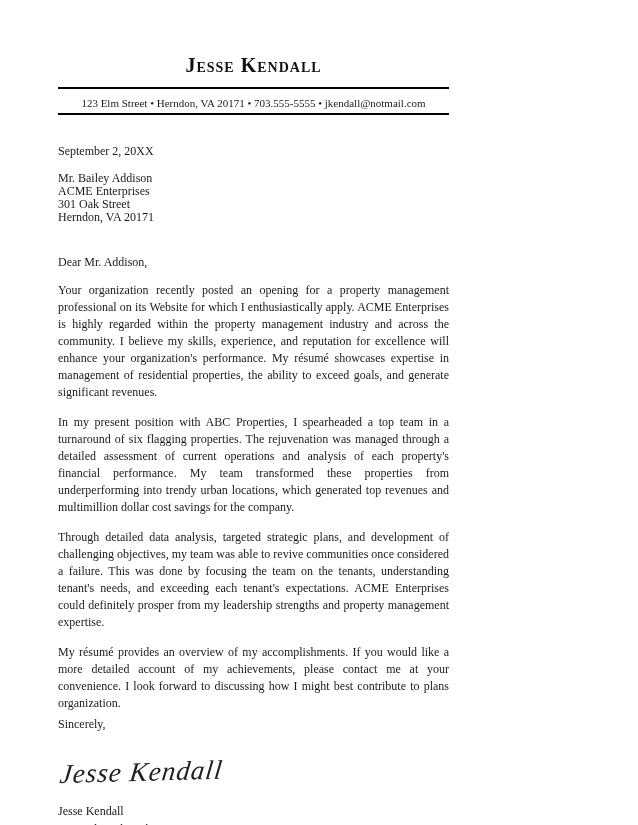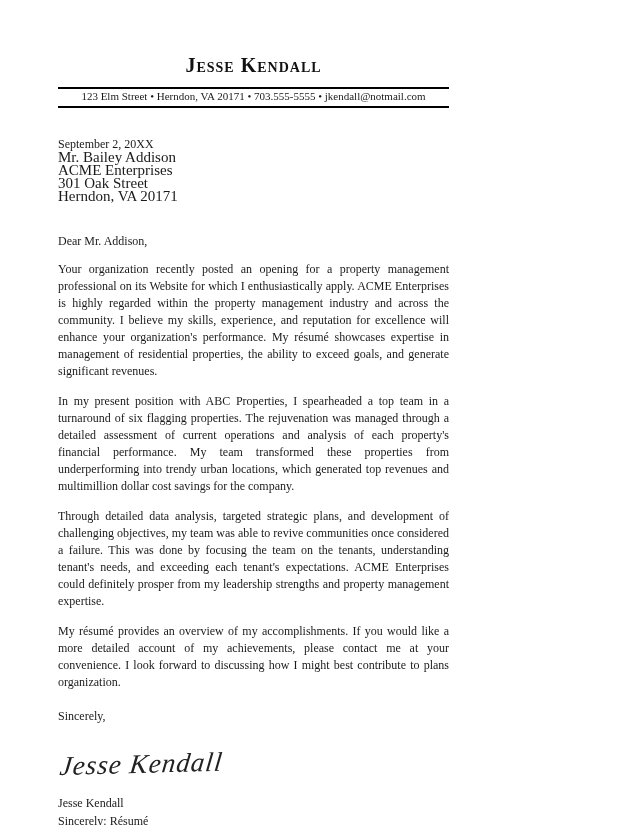--- a/index.html
+++ b/index.html
@@ -31,49 +31,49 @@
     color: #111111;
   }
   .rule {
     border: none;
     border-top: 2px solid #000000;
     margin: 0;
   }
   .rule-top { margin-top: 9px; }
   .rule-bottom { margin-top: 4px; }
   .contact {
-    margin-top: 1px;
+    margin-top: 8px;
     text-align: center;
     font-size: 11px;
     line-height: 12px;
     color: #1a1a1a;
   }
   .dateline {
     margin-top: 30px;
     font-size: 12px;
     line-height: 13px;
   }
   .recipient {
-    margin-top: 0;
-    font-size: 15px;
+    margin-top: 14px;
+    font-size: 12px;
     line-height: 13px;
   }
   .salutation {
     margin-top: 32px;
     font-size: 12px;
     line-height: 13px;
   }
   .para {
     margin: 13px 0 0 0;
     font-size: 12px;
     line-height: 17px;
     text-align: justify;
   }
   .closing {
-    margin-top: 19px;
+    margin-top: 6px;
     font-size: 12px;
     line-height: 13px;
   }
   .signature {
     margin-top: 26px;
     font-family: "Liberation Serif", serif;
     font-style: italic;
     font-size: 27px;
     line-height: 34px;
     letter-spacing: 1px;

